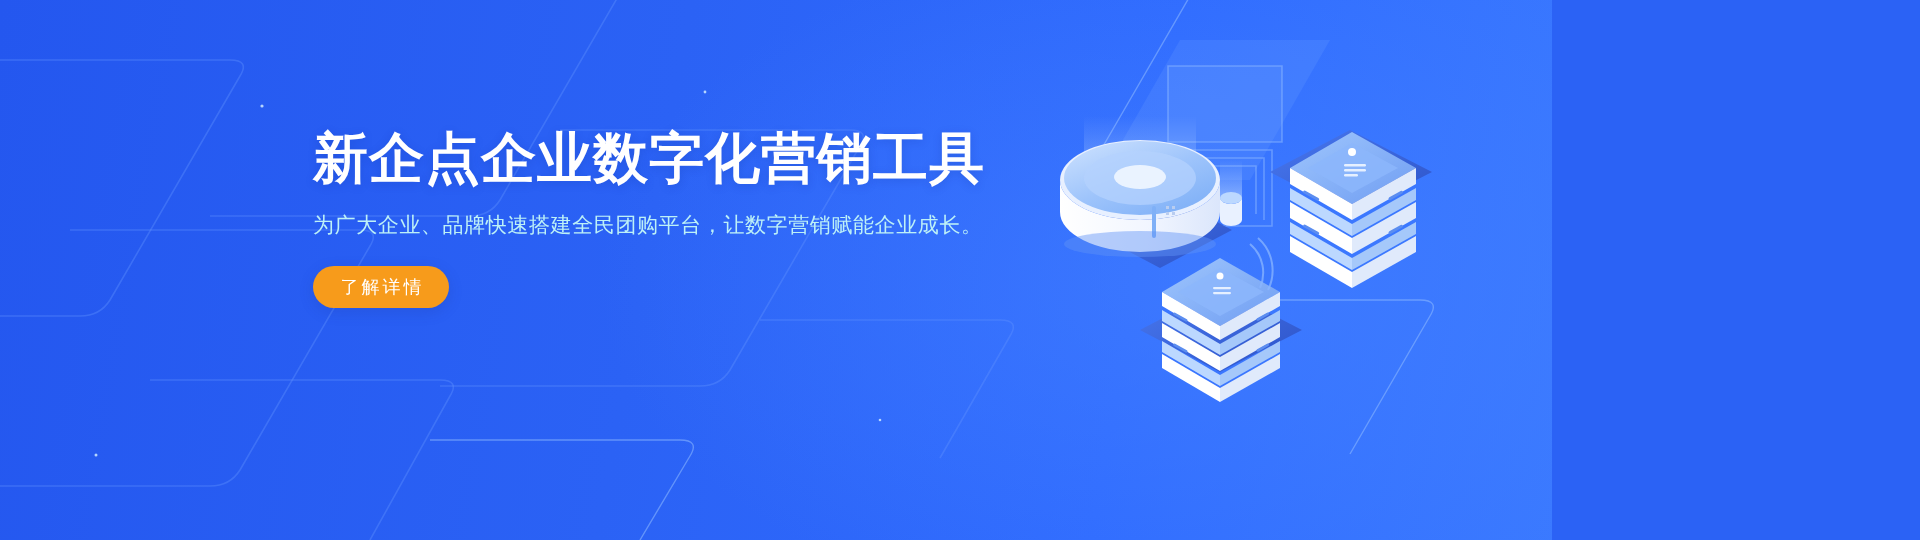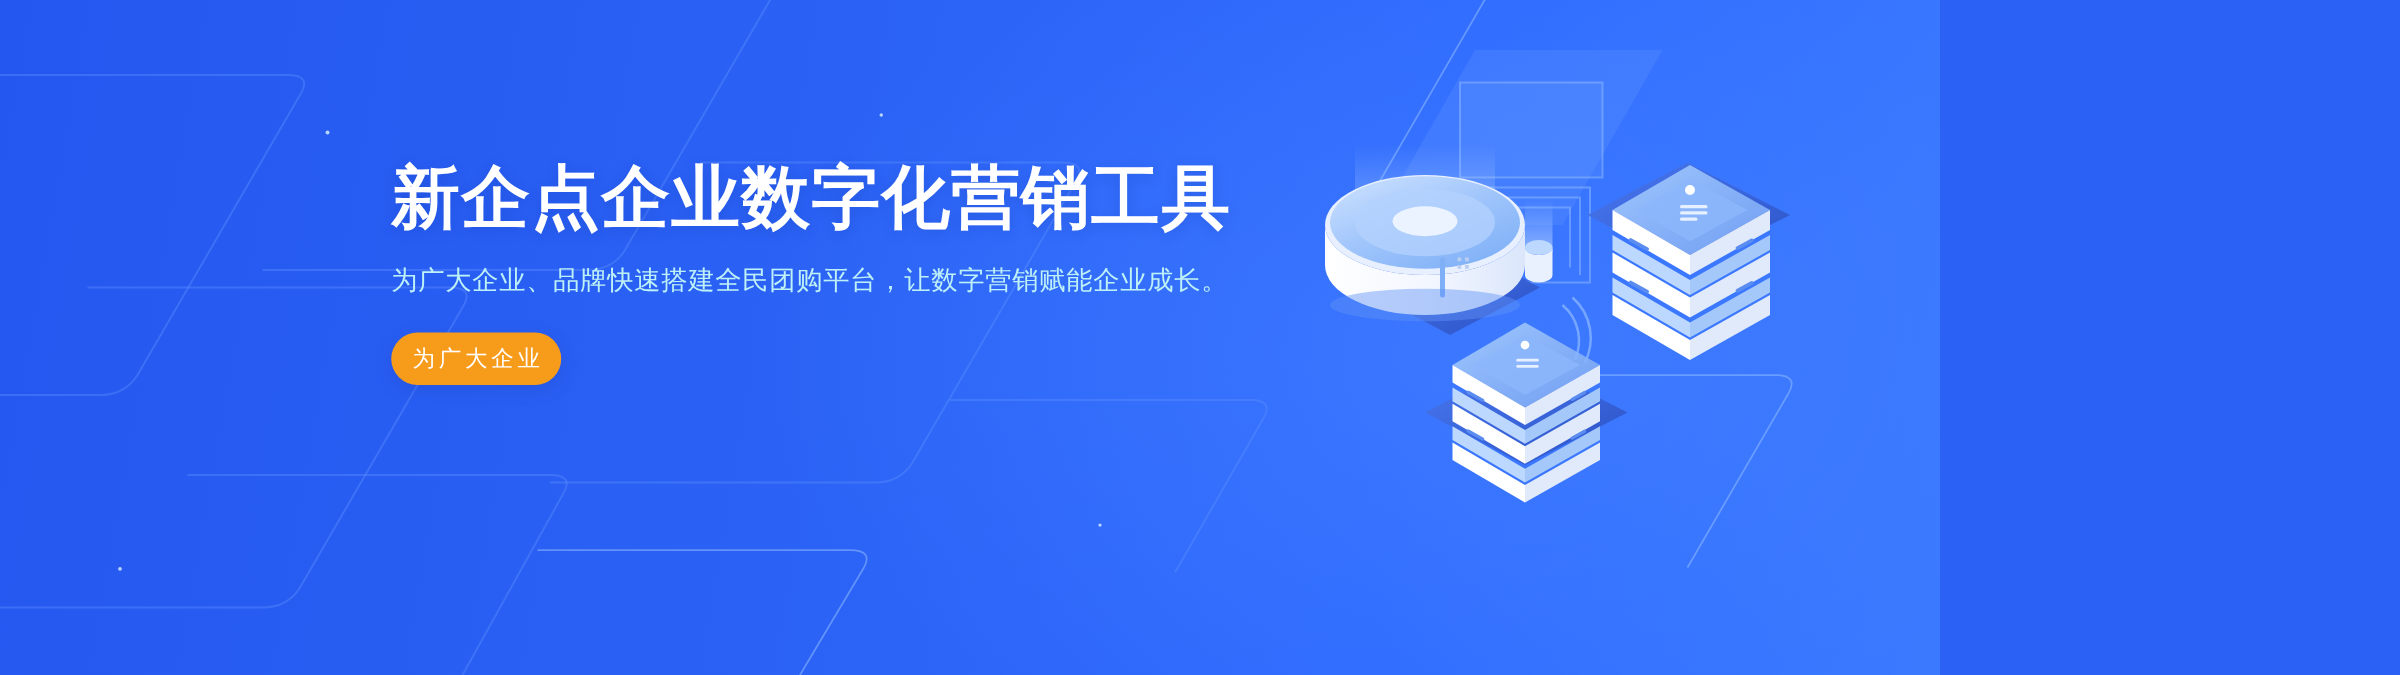--- a/index.html
+++ b/index.html
@@ -124,21 +124,21 @@
         <circle cx="96" cy="455" r="1.5"></circle>
         <circle cx="880" cy="420" r="1.3"></circle>
         <circle cx="1852" cy="250" r="1.4"></circle>
       </g>
     </svg>
   </div>
 
   <div class="copy">
     <h1 class="headline">新企点企业数字化营销工具</h1>
     <p class="subhead">为广大企业、品牌快速搭建全民团购平台，让数字营销赋能企业成长。</p>
-    <button class="cta">为广大企业</button>
+    <button class="cta">了解详情</button>
   </div>
 
   <div class="illus">
     <svg width="520" height="420" viewBox="0 0 520 420">
       <defs>
         <linearGradient id="platGrad" x1="0" y1="0" x2="1" y2="1">
           <stop offset="0%" stop-color="#4a79ef"></stop>
           <stop offset="100%" stop-color="#2b50c4"></stop>
         </linearGradient>
         <linearGradient id="discGrad" x1="0" y1="0" x2="0.8" y2="1">

